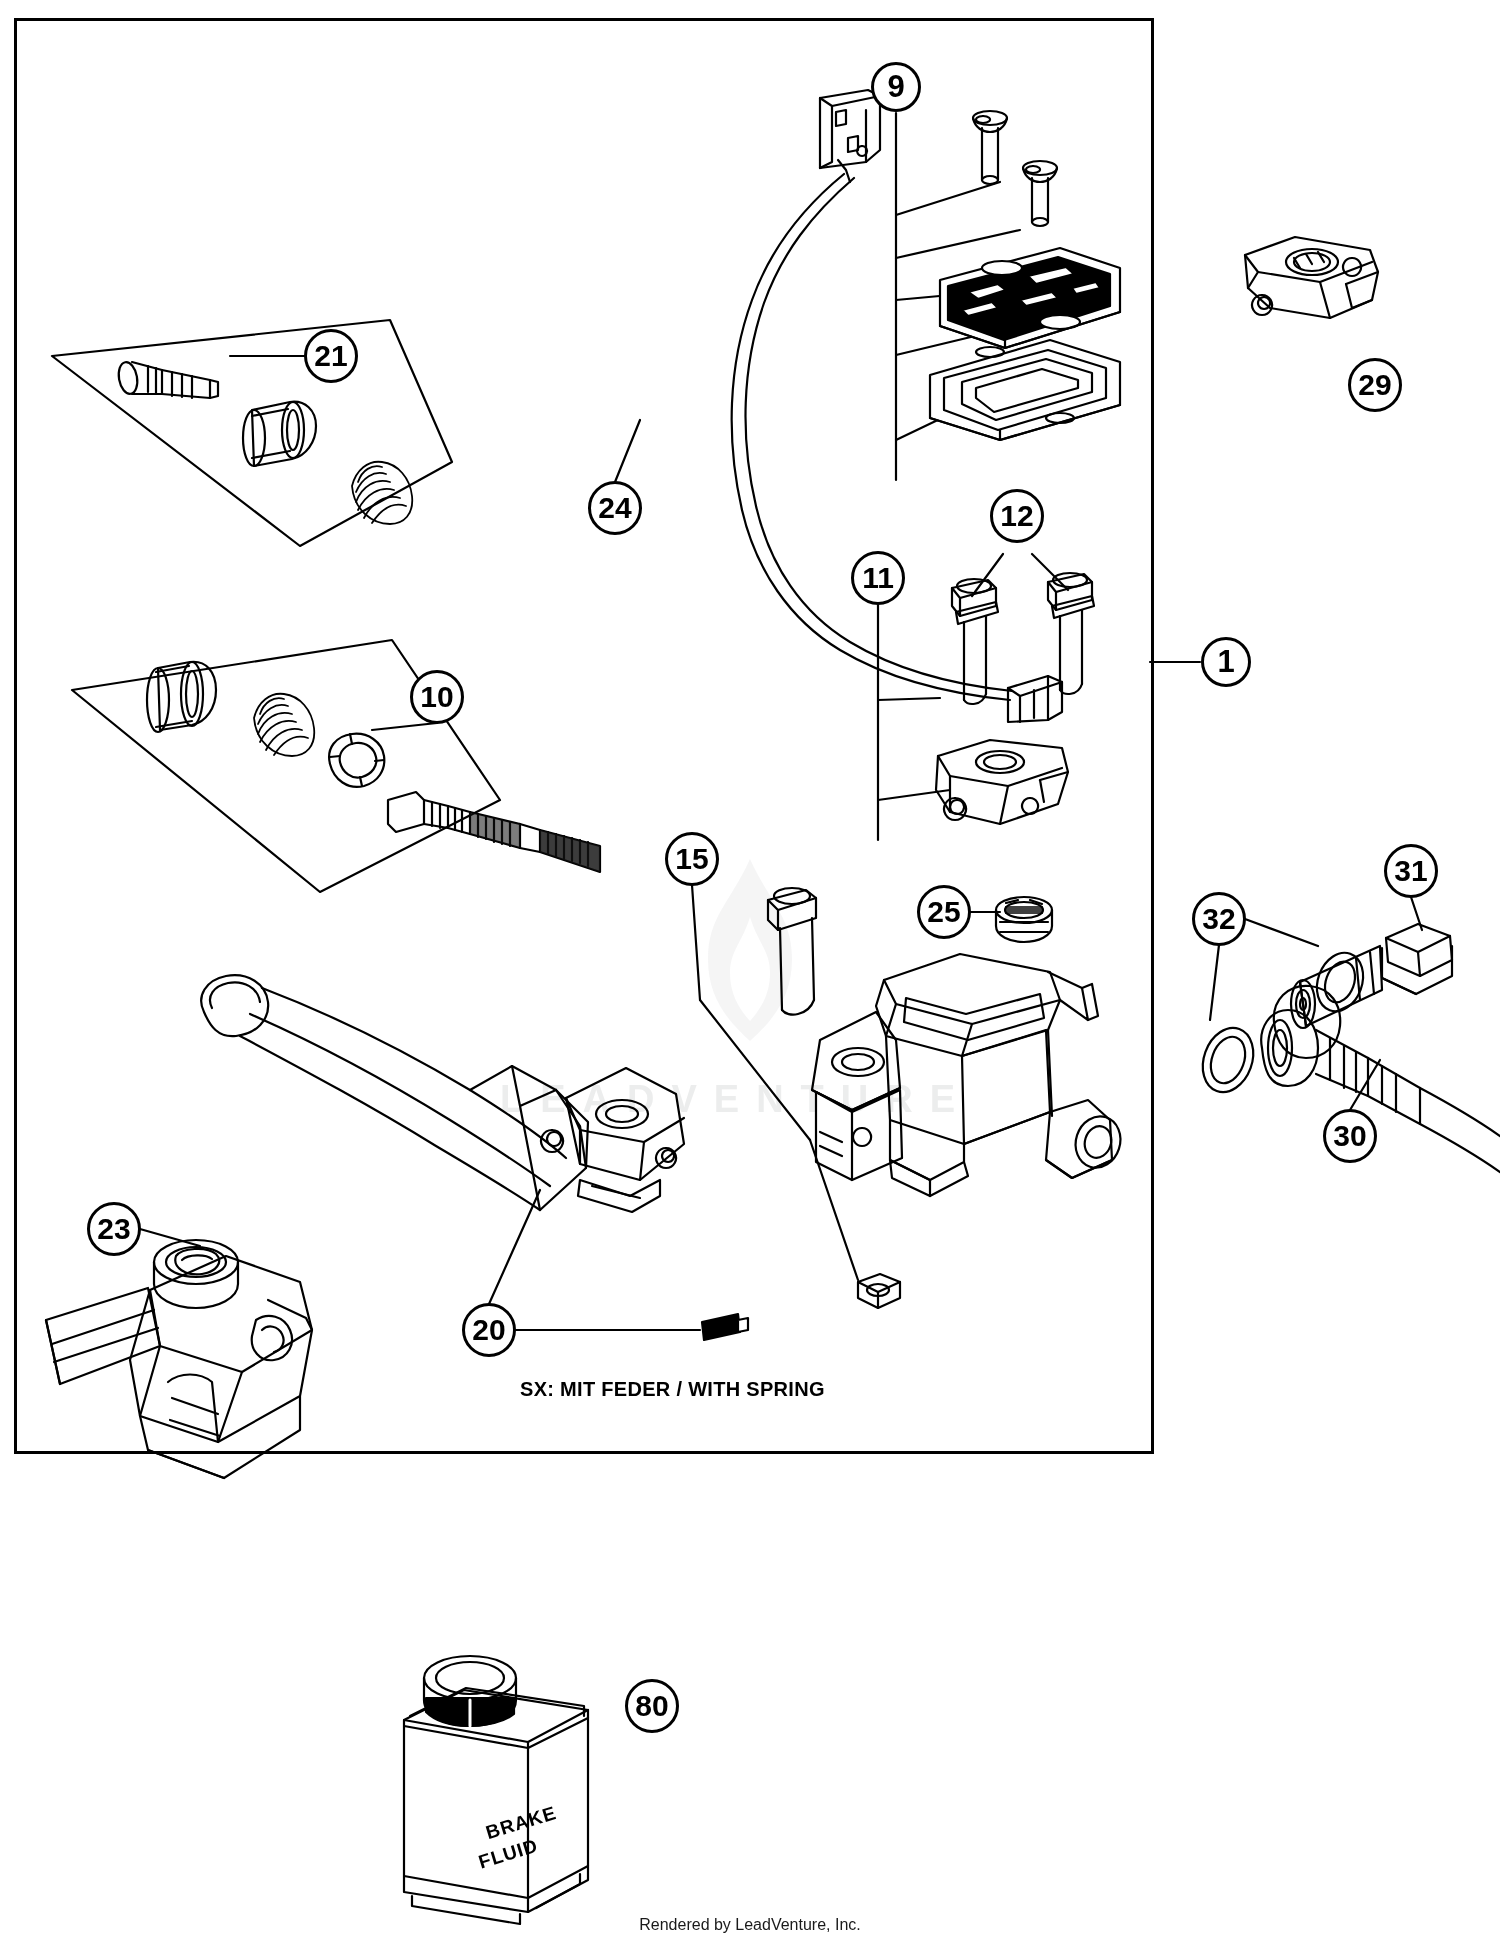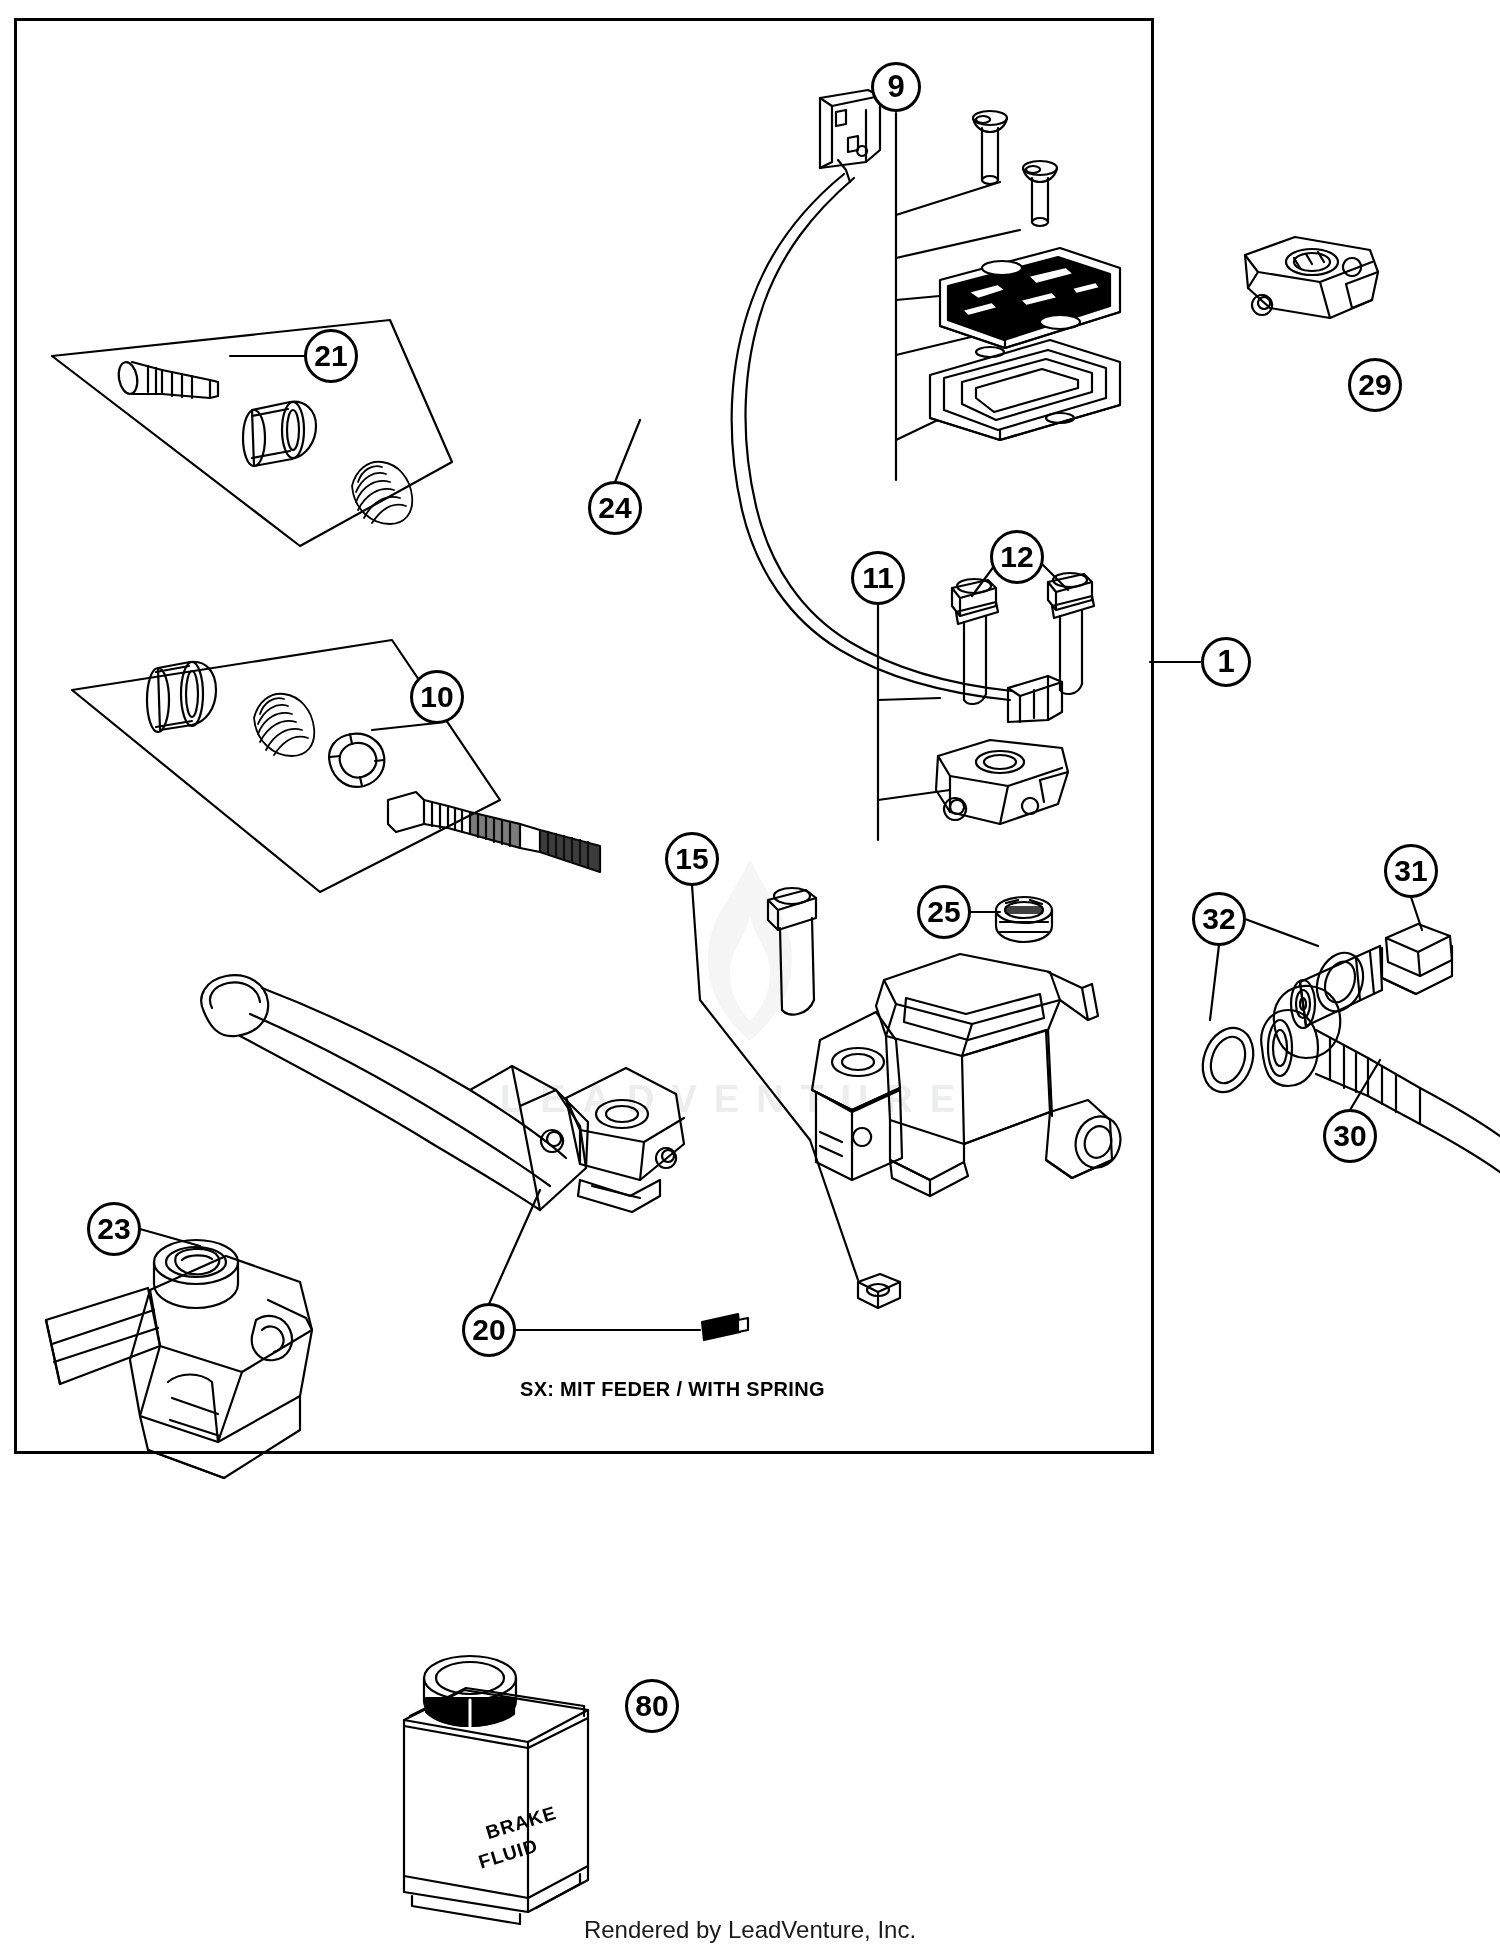--- a/index.html
+++ b/index.html
@@ -86,21 +86,21 @@
     white-space: nowrap;
   }
   #spec-note div { font-weight: bold; }
   
   #footer-credit {
     position: absolute;
     left: 0;
     top: 1916px;
     width: 1500px;
     text-align: center;
-    font-size: 24px;
+    font-size: 16px;
     color: #1a1a1a;
   }
   
   .canlabel {
     position: absolute;
     font-weight: bold;
     font-size: 19px;
     letter-spacing: 1px;
   }
 </style>
@@ -530,21 +530,21 @@
   </div>
   <div class="canlabel" style="left:478px; top:1843px; transform:rotate(-17deg);">
     <span>FLUID</span>
   </div>
 
   <div id="callout-layer">
       <div class="callout sz-1" style="left: 871px; top: 62px;">9</div>
       <div class="callout sz-2" style="left: 304px; top: 329px;">21</div>
       <div class="callout sz-2" style="left: 1348px; top: 358px;">29</div>
       <div class="callout sz-2" style="left: 588px; top: 481px;">24</div>
-      <div class="callout sz-2" style="left: 990px; top: 530px;">12</div>
+      <div class="callout sz-2" style="left: 990px; top: 489px;">12</div>
       <div class="callout sz-2" style="left: 851px; top: 551px;">11</div>
       <div class="callout sz-1" style="left: 1201px; top: 637px;">1</div>
       <div class="callout sz-2" style="left: 410px; top: 670px;">10</div>
       <div class="callout sz-2" style="left: 665px; top: 832px;">15</div>
       <div class="callout sz-2" style="left: 1384px; top: 844px;">31</div>
       <div class="callout sz-2" style="left: 917px; top: 885px;">25</div>
       <div class="callout sz-2" style="left: 1192px; top: 892px;">32</div>
       <div class="callout sz-2" style="left: 1323px; top: 1109px;">30</div>
       <div class="callout sz-2" style="left: 87px; top: 1202px;">23</div>
       <div class="callout sz-2" style="left: 462px; top: 1303px;">20</div>

